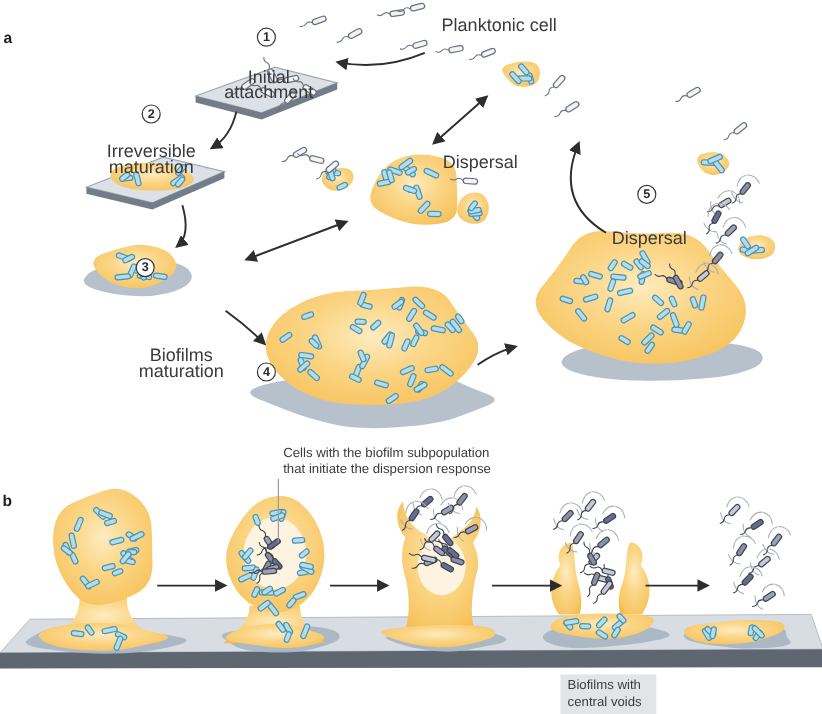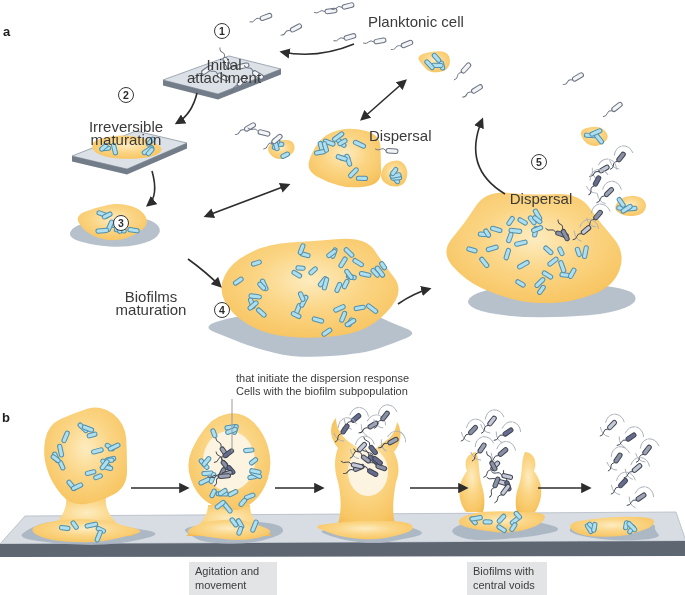--- a/index.html
+++ b/index.html
@@ -966,20 +966,19 @@
 
   <div class="badge" style="left:113px;top:215px;">3</div>
   <div class="lbl center" style="left:95px;top:270px;width:112px;">Biofilms maturation</div>
 
   <div class="badge" style="left:214px;top:302px;">4</div>
 
   <div class="badge" style="left:531px;top:154px;">5</div>
   <div class="lbl center" style="left:505px;top:172px;width:72px;">Dispersal</div>
 
   <div class="annot" style="left:236px;top:372px;">
+    <div>Cells with the biofilm subpopulation</div>
     <div>that initiate the dispersion response</div>
-    <div>Cells with the biofilm subpopulation</div>
   </div>
 
-  <div class="stagebox" style="left:189px;top:562px;width:76px;">Agitation and movement</div>
   <div class="stagebox" style="left:332px;top:597px;width:50px;">Escape</div>
   <div class="stagebox" style="left:467px;top:562px;width:68px;">Biofilms with central voids</div>
 </div>
 
 </body></html>

